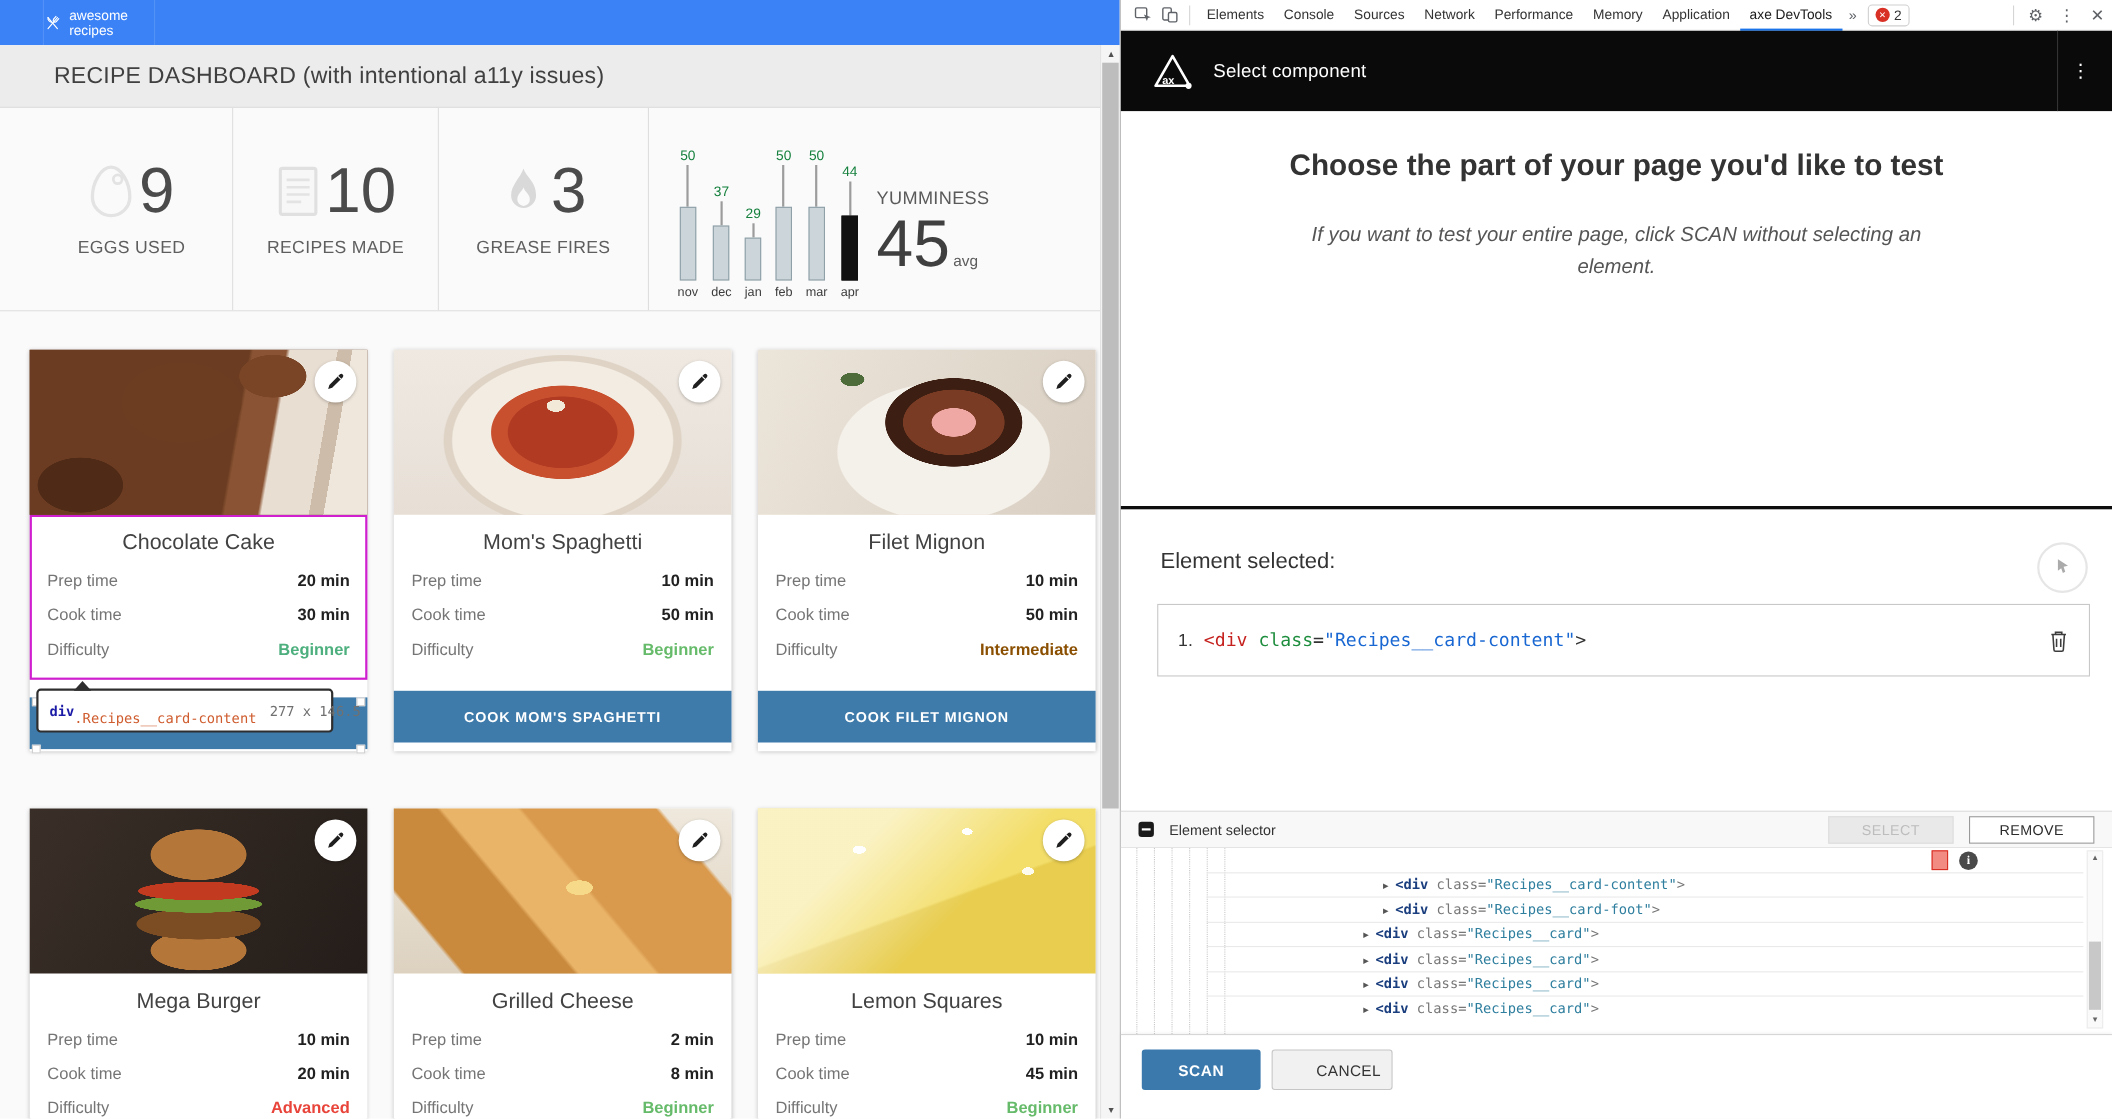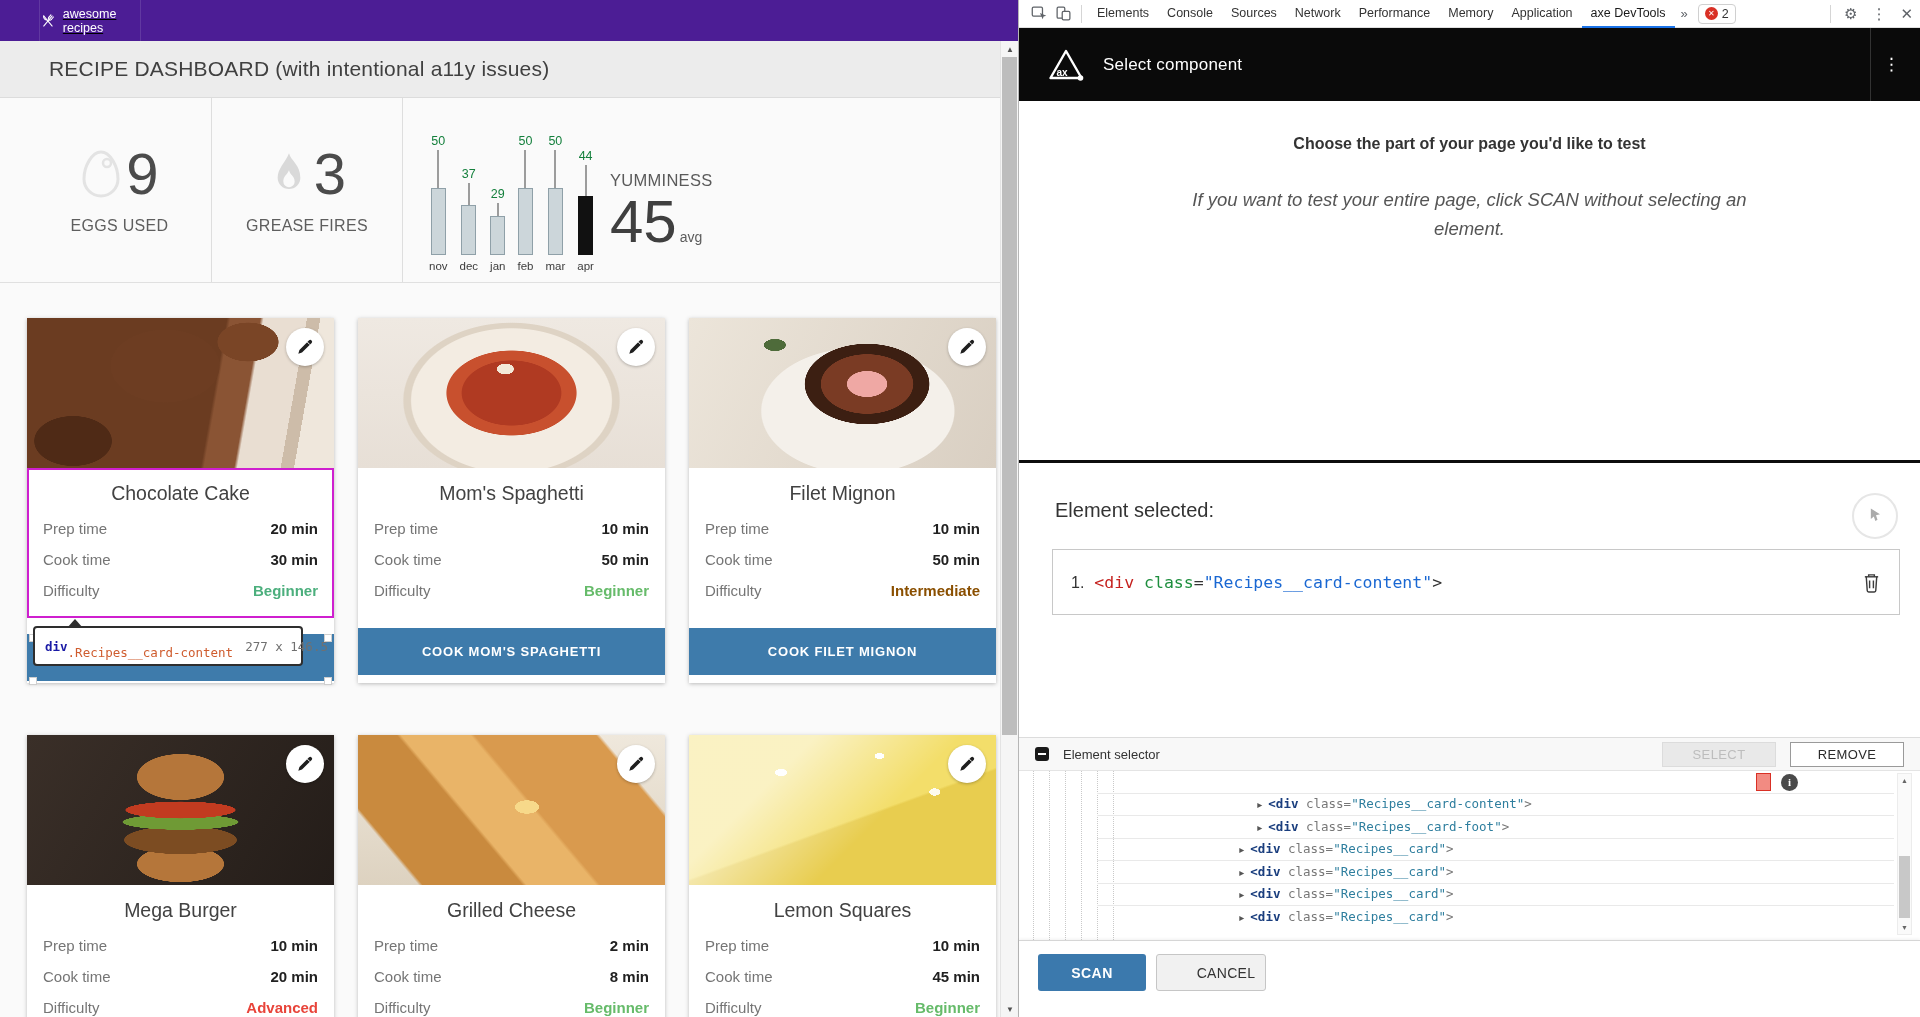--- a/index.html
+++ b/index.html
@@ -1,21 +1,21 @@
 <!DOCTYPE html>
 <html><head>
 <meta charset="utf-8">
 <style>
   * { margin:0; padding:0; box-sizing:border-box; }
   html,body { width:1920px; height:1017px; overflow:hidden; font-family:"Liberation Sans", sans-serif; background:#fff; }
   .screen { position:relative; width:1920px; height:1017px; overflow:hidden; }
 
   
   .app { position:absolute; left:0; top:0; width:1018px; height:1017px; background:#fafafa; overflow:hidden; }
-  .app-nav { position:absolute; left:0; top:0; width:1194px; height:41px; background:#4c1d95; display:flex; align-items:stretch;text-decoration:underline; }
+  .app-nav { position:absolute; left:0; top:0; width:1194px; height:41px; background:#3b82f6; display:flex; align-items:stretch; }
   .brand-block { margin-left:39px; width:102px; display:flex; align-items:center; justify-content:center; gap:7px; border-left:1px solid rgba(255,255,255,.12); border-right:1px solid rgba(255,255,255,.12); }
   .brand-block svg { width:20px; height:20px; }
   .brand-txt { color:#fff; font-size:12.5px; }
   .title-band { position:absolute; left:0; top:41px; width:1018px; height:57px; background:#ececec; border-bottom:1px solid #dcdcdc; display:flex; align-items:center; }
   .page-title { font-size:21px; font-weight:400; color:#404040; margin-left:49px; letter-spacing:.2px; }
 
   
   .stats { position:absolute; left:0; top:98px; width:1018px; height:185px; border-bottom:1px solid #e0e0e0; display:flex; padding-left:28px; }
   .stat-cell { display:flex; flex-direction:column; align-items:center; justify-content:center; border-right:1px solid #dedede; padding:0 8px; }
   .stat-cell.c1{ width:184px; } .stat-cell.c2{ width:187px; } .stat-cell.c3{ width:191px; }
@@ -123,21 +123,21 @@
   .dt-right { margin-left:auto; display:flex; align-items:center; }
   .glyph-btn { font-size:15px; color:#5f6368; padding:0 7px; cursor:pointer; }
 
   .axe-header { height:73px; background:#0a0a0a; display:flex; align-items:center; padding:0 0 0 28px; position:relative; }
   .axe-logo { width:38px; height:34px; margin-right:18px; }
   .axe-title { color:#fff; font-size:17px; letter-spacing:.2px; }
   .axe-kebab { position:absolute; right:8px; top:0; height:73px; display:flex; align-items:center; padding:0 12px; color:#fff; font-size:17px; cursor:pointer; border-left:1px solid #333; }
 
   .axe-content { position:relative; height:916px; }
   .intro { padding-top:34px; text-align:center; }
-  .intro-heading { font-size:16px; font-weight:700; color:#333; }
+  .intro-heading { font-size:27px; font-weight:700; color:#333; }
   .intro-p { width:640px; margin:28px auto 0 auto; font-size:18.5px; color:#555; line-height:37px; }
   .intro-p b { color:#333; }
   .intro-italic { width:620px; margin:32px auto 0 auto; font-size:18.5px; font-style:italic; color:#555; line-height:29px; }
 
   .black-divider { position:absolute; left:0; top:359px; width:100%; height:3px; background:#0d0d0d; }
 
   .sel-heading { position:absolute; left:36px; top:398px; font-size:20px; color:#333; }
   .cursor-circle { position:absolute; right:22px; top:392px; width:46px; height:46px; border-radius:50%; border:2px solid #e6e6e6; background:#fff; display:flex; align-items:center; justify-content:center; cursor:pointer; }
   .selected-box { position:absolute; left:33px; right:20px; top:448px; height:66px; border:1px solid #c8c8c8; background:#fff; display:flex; align-items:center; padding:0 18px; }
   .sel-code { font-family:"DejaVu Sans Mono", monospace; font-size:16.5px; color:#333; white-space:pre; }
@@ -210,20 +210,34 @@
         <div class="stat-top">
           <span class="stat-icon">
             <svg viewBox="0 0 40 50" width="40" height="50" fill="none" stroke="#e3e3e3" stroke-width="3">
                 <path d="M20 3C29 3 37 17 37 30a17 17 0 0 1-34 0C3 17 11 3 20 3z"></path>
                 <circle cx="26" cy="14" r="4" stroke-width="2.5"></circle>
               </svg>
           </span>
           <span class="stat-num">9</span>
         </div>
         <div class="stat-label">EGGS USED</div>
+      </div>
+      <div class="stat-cell c2">
+        <div class="stat-top">
+          <span class="stat-icon">
+            <svg viewBox="0 0 40 50" width="38" height="48">
+                <rect x="3" y="3" width="34" height="44" rx="2" fill="#f7f7f7" stroke="#e0e0e0" stroke-width="3"></rect>
+                <g stroke="#e3e3e3" stroke-width="2.5">
+                  <path d="M9 14h22M9 21h22M9 28h22M9 35h14"></path>
+                </g>
+              </svg>
+          </span>
+          <span class="stat-num">10</span>
+        </div>
+        <div class="stat-label">RECIPES MADE</div>
       </div>
       <div class="stat-cell c3">
         <div class="stat-top">
           <span class="stat-icon">
             <svg viewBox="0 0 36 48" width="34" height="46">
                 <path d="M18 2c2 8 12 12 12 26a12 12 0 0 1-24 0C6 18 14 12 18 2z" fill="#d9d9d9"></path>
                 <path d="M18 20c1 5 6 6 6 12a6 6 0 0 1-12 0c0-6 4-7 6-12z" fill="#fafafa"></path>
               </svg>
           </span>
           <span class="stat-num">3</span>

